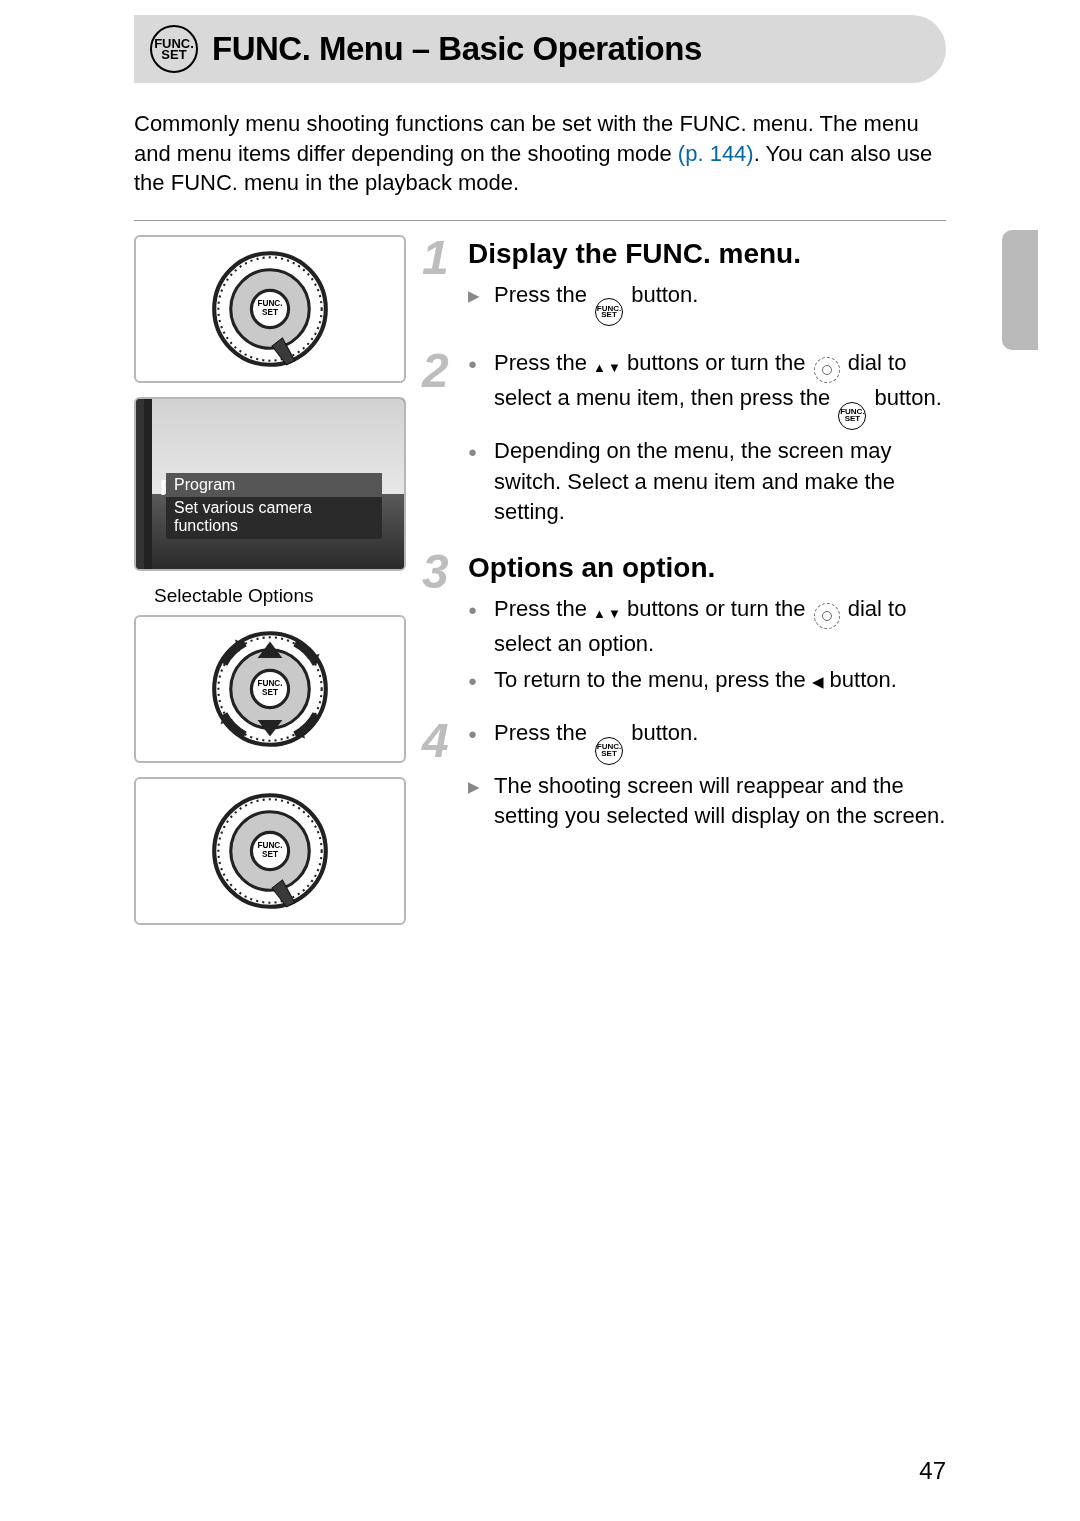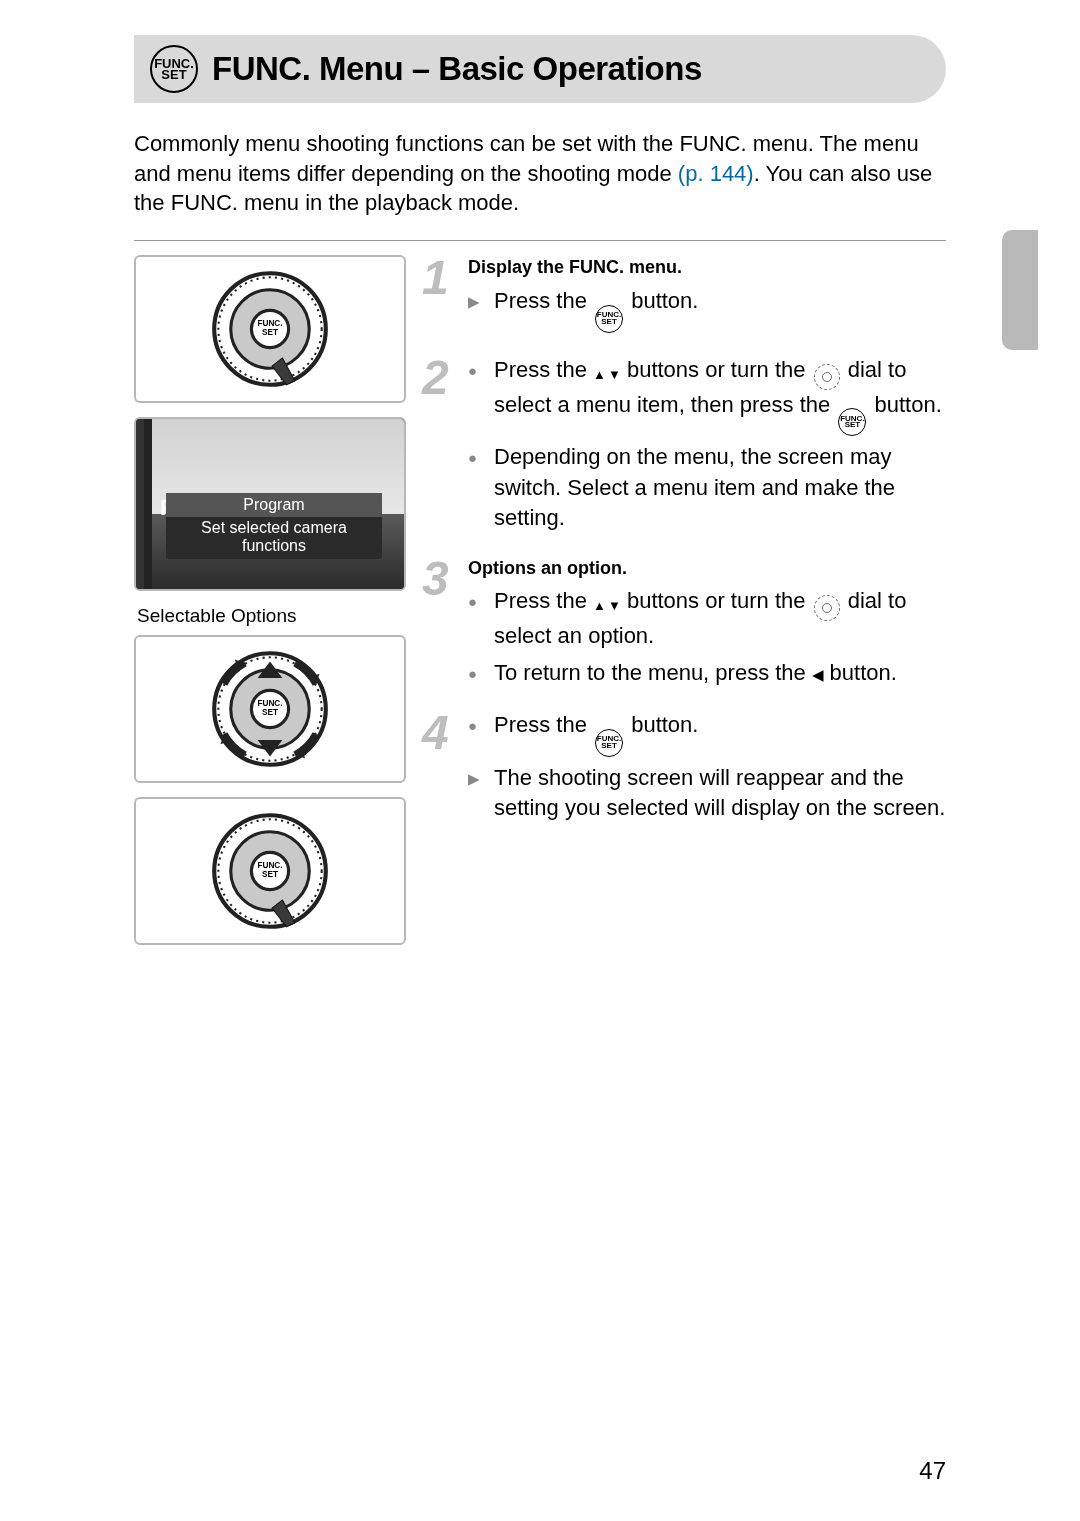--- a/index.html
+++ b/index.html
@@ -1,44 +1,44 @@
 <!DOCTYPE html>
 <html><head>
 <meta charset="utf-8">
 <style>
   html,body{margin:0;padding:0;background:#fff;font-family:Arial, Helvetica, sans-serif;color:#000;}
-  .page{width:996px;min-height:1521px;margin:0 auto;position:relative;padding:35px 92px 40px 92px;box-sizing:border-box;}
+  .page{width:996px;min-height:1521px;margin:0 auto;position:relative;padding:15px 92px 40px 92px;box-sizing:border-box;}
   .hdr{background:#d9d9d9;border-radius:0 36px 36px 0;padding:10px 34px 10px 16px;display:flex;align-items:center;gap:14px;margin:0 -0px 26px 0;}
   .hdr h1{font-family:Liberation Sans, sans-serif;font-weight:900;font-size:33px;letter-spacing:-0.5px;margin:0;}
   .funcset{display:inline-flex;align-items:center;justify-content:center;border:2.5px solid #000;border-radius:50%;flex-direction:column;font-weight:bold;line-height:0.85;font-family:Arial,Helvetica,sans-serif;box-sizing:border-box;color:#000;}
   .funcset.icon-lg{width:48px;height:48px;font-size:13px;}
   .funcset.icon-sm{width:28px;height:28px;font-size:8px;border-width:1.8px;vertical-align:-9px;margin:0 2px;}
   .funcset .top{letter-spacing:0;}
   .funcset .bot{letter-spacing:0;}
   .intro{font-size:22px;line-height:1.35;margin-bottom:22px;}
   .intro a{color:#0369a1;text-decoration:none;}
   hr.sep{border:none;border-top:1px solid #999;margin:10px 0 14px;}
   .cols{display:flex;gap:20px;align-items:flex-start;}
   .left{width:272px;flex:0 0 272px;}
   .panel{border:2px solid #b7b7b7;border-radius:6px;padding:4px;margin-bottom:14px;display:flex;align-items:center;justify-content:center;position:relative;background:#fff;}
   .panel.tall{height:136px;}
   .panel.med{height:170px;background:#222;padding:0;overflow:hidden;}
   .panel.med .sky{position:absolute;left:16px;right:0;top:0;height:56%;background:linear-gradient(#d2d2d2,#e7e7e7);}
   .panel.med .land{position:absolute;left:16px;right:0;bottom:0;height:44%;background:linear-gradient(#5a5a5a,#2b2b2b);}
   .panel.med .barL{position:absolute;left:0;top:0;bottom:0;width:8px;background:#333;}
   .panel.med .barL2{position:absolute;left:8px;top:0;bottom:0;width:8px;background:#222;}
-  .panel.med .plabel{position:absolute;left:30px;top:74px;width:200px;background:#2a2a2a;color:#fff;font-size:16px;padding:4px 8px;display:flex;flex-direction:column;border-radius:3px;text-align:center;}
+  .panel.med .plabel{position:absolute;left:30px;top:74px;width:200px;background:#2a2a2a;color:#fff;font-size:16px;padding:4px 8px;display:flex;flex-direction:column;border-radius:3px;}
   .panel.med .plabel .hdr2{background:#555;margin:-4px -8px 2px;padding:3px 8px;font-weight:normal;}
   .panel.med .Pbig{position:absolute;left:24px;top:76px;color:#fff;font-weight:bold;font-size:22px;}
-  .caption{font-size:19px;line-height:1.35;margin:-2px 0 6px 3px;}
+  .caption{font-size:19px;line-height:1.35;margin:-2px 0 6px 20px;}
   .dial-svg{width:124px;height:124px;}
   .right{flex:1;font-size:22px;line-height:1.38;}
   .step{position:relative;padding-left:42px;margin-bottom:22px;}
   .num{position:absolute;left:-4px;top:-10px;font-size:48px;font-weight:900;font-style:italic;color:#bdbdbd;}
-  .step h2{font-size:18px;font-weight:bold;margin:0 0 6px;}
+  .step h2{font-size:28px;font-weight:bold;margin:0 0 6px;}
   .bullet{padding-left:26px;position:relative;margin:6px 0;}
   .bullet .mk{position:absolute;left:0;top:6px;font-size:15px;color:#888;}
   .bullet .mk.tri{color:#888;}
   .updown{display:inline-block;vertical-align:-2px;}
   .updown::before{content:"▲";font-size:13px;margin-right:2px;}
   .updown::after{content:"▼";font-size:13px;}
   .leftarr{display:inline-block;}
   .leftarr::before{content:"◀";font-size:15px;}
   .dialicon{display:inline-flex;width:24px;height:24px;border:1px dashed #6b6b6b;border-radius:50%;align-items:center;justify-content:center;vertical-align:-5px;margin:0 2px;}
   .dialicon::after{content:"";display:block;width:8px;height:8px;border:1.5px solid #6b6b6b;border-radius:50%;}
@@ -81,21 +81,21 @@
       </div>
 
       <div class="panel med">
         <div class="barL"></div>
           <div class="barL2"></div>
         <div class="sky"></div>
           <div class="land"></div>
         <div class="Pbig">P</div>
         <div class="plabel">
           <span class="hdr2">Program</span>
-          <span>Set selected camera</span>
+          <span>Set various camera</span>
           <span>functions</span>
         </div>
       </div>
       <div class="caption">Selectable Options</div>
 
       <div class="panel tall">
         <svg class="dial-svg" viewBox="0 0 120 120">
           <circle cx="60" cy="60" r="54" fill="#fff" stroke="#222" stroke-width="4"></circle>
           <circle cx="60" cy="60" r="50" fill="none" stroke="#222" stroke-width="2" stroke-dasharray="2 4"></circle>
           <circle cx="60" cy="60" r="38" fill="#c9c9c9" stroke="#222" stroke-width="3"></circle>

